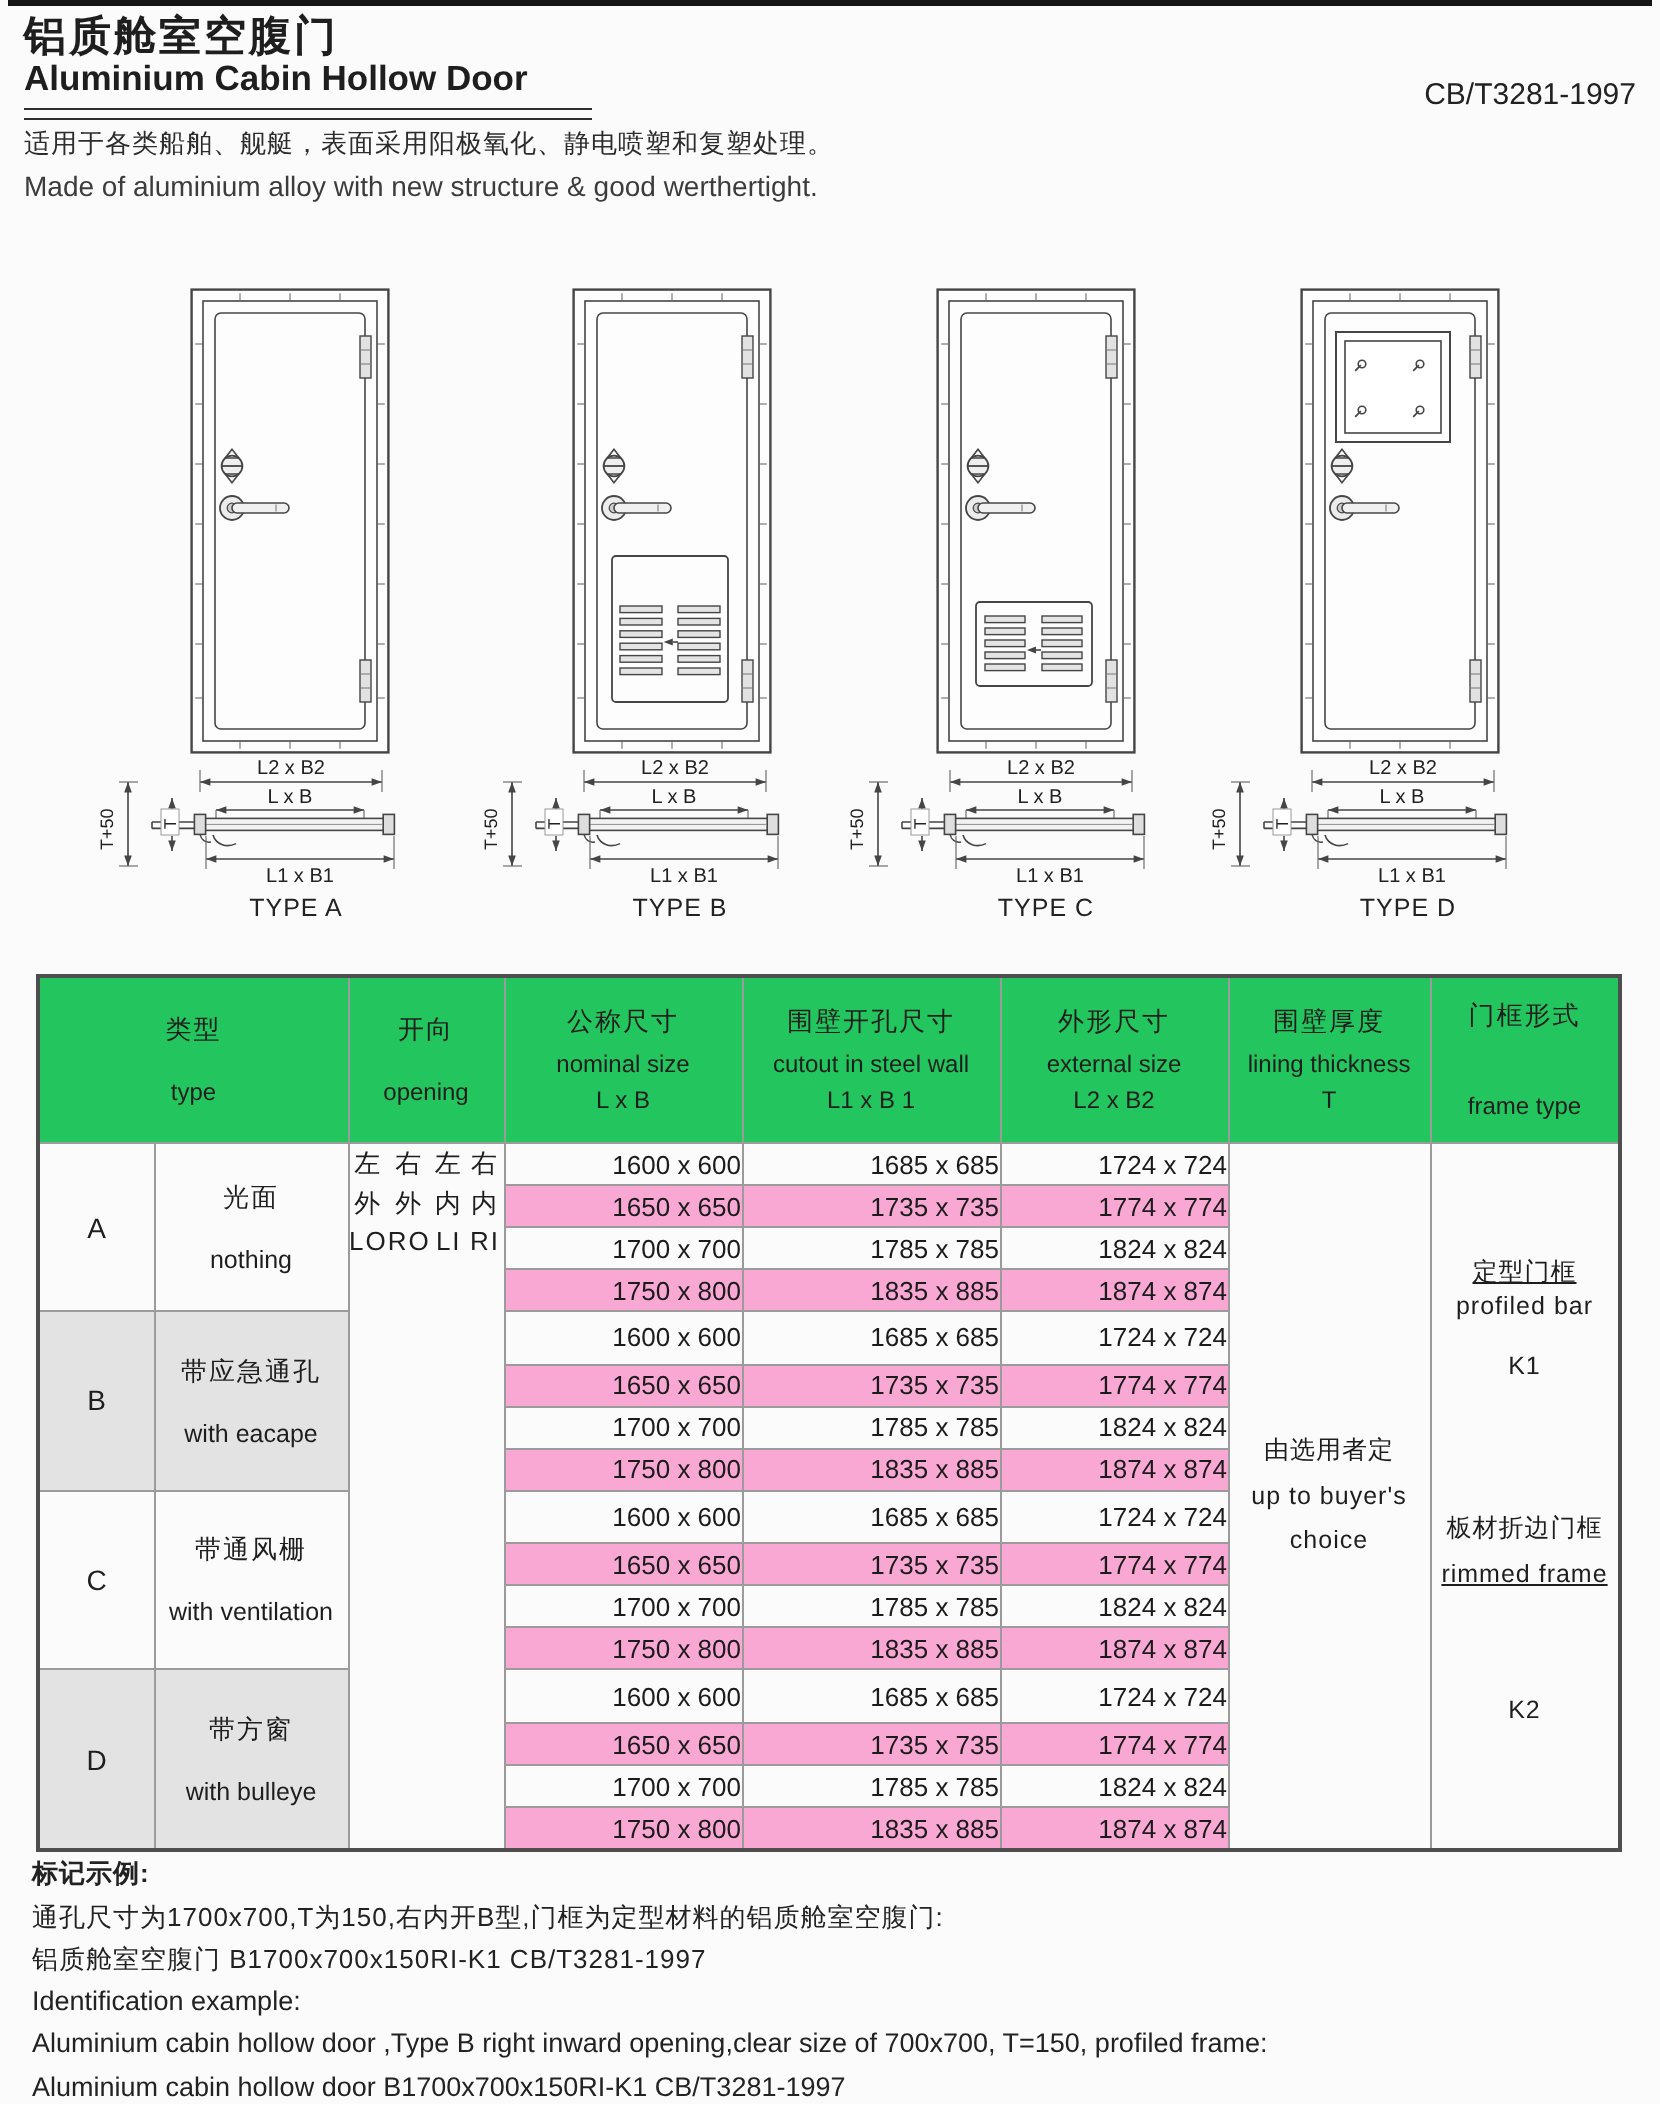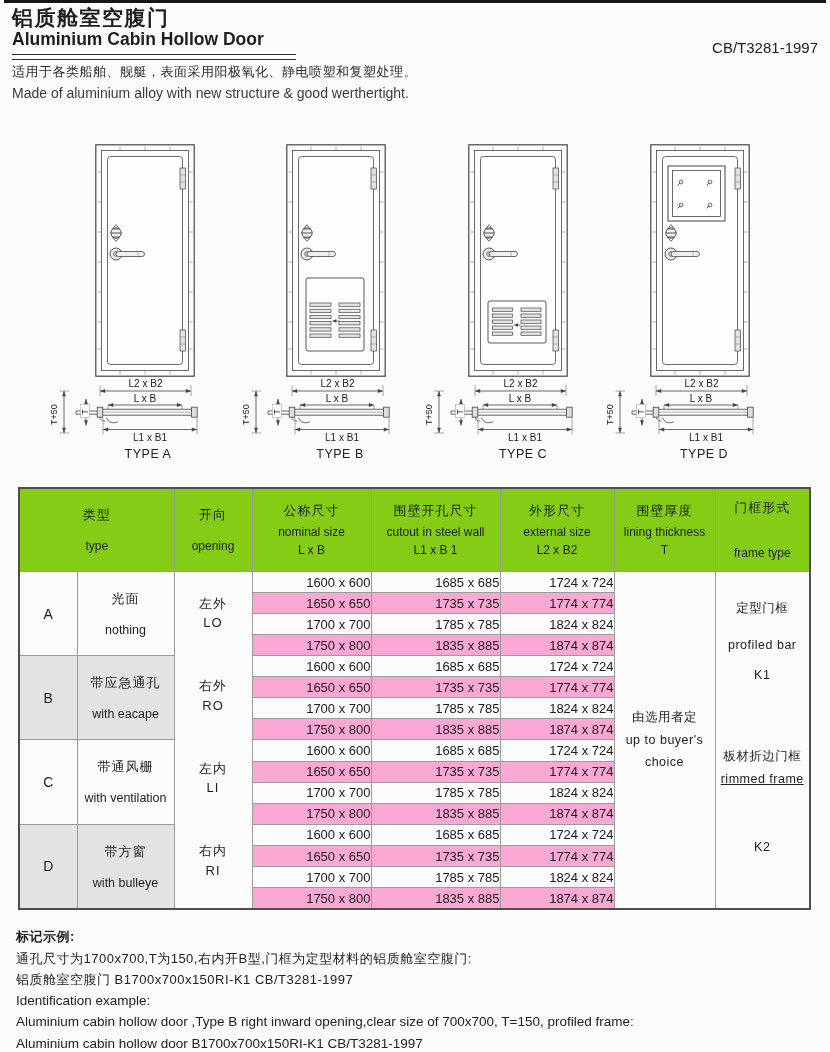--- a/index.html
+++ b/index.html
@@ -12,35 +12,35 @@
   .double-rule{top:54px;left:12px;width:284px;height:4px;border-top:1.6px solid #2e2e2e;border-bottom:1.6px solid #2e2e2e;}
   .std{top:39px;right:12px;font-size:15px;color:#222;}
   .desc-zh{top:63px;left:12px;font-size:13px;color:#2c2c2c;letter-spacing:0.5px;}
   .desc-en{top:85px;left:12px;font-size:14px;color:#3c3c3c;}
   .door{top:144px;width:100px;height:233px;}
   .dim{top:376px;width:170px;height:88px;}
   svg text{font-family:"Liberation Sans","DejaVu Sans",sans-serif;fill:#222;}
   
   table.spec{position:absolute;top:487px;left:18px;width:793px;border-collapse:collapse;border:2px solid #4e4e4e;table-layout:fixed;}
   table.spec th,table.spec td{border:1px solid #9b9b9b;padding:0;}
-  table.spec thead th{background:#84cc16;font-weight:400;height:82px;vertical-align:middle;text-align:center;}
+  table.spec thead th{background:#22c55e;font-weight:400;height:82px;vertical-align:middle;text-align:center;}
   .h-zh{font-size:13px;line-height:1.5;letter-spacing:1px;}
   .h-en{font-size:12px;line-height:1.5;}
   .h-sub{font-size:12px;line-height:1.5;}
   th.sp2 .h-zh{margin-bottom:13px;}
   th.sp3 .h-zh{margin-bottom:2px;}
   th.spF .h-zh{margin-bottom:26px;}
   td.num{font-size:13px;text-align:right;height:20px;color:#1b1b1b;}
   td.shade{background:#f9a8d4;}
   td.shade2{background:#e3e3e3;}
   td.letter{font-size:14px;text-align:center;}
   td.desc{text-align:center;}
   td.desc .zh{font-size:13px;margin-bottom:15px;letter-spacing:1px;}
   td.desc .en{font-size:12.5px;}
-  .op-wrap{display:flex;flex-direction:column;justify-content:space-around;height:330px;padding-bottom:6px;}
+  .op-wrap{display:flex;flex-direction:row;justify-content:space-around;height:330px;padding-bottom:22px;}
   .op-item{font-size:13px;line-height:1.5;text-align:center;letter-spacing:1px;}
   .lin-wrap{text-align:center;font-size:12.5px;line-height:1.8;letter-spacing:0.5px;}
   .fr-wrap{position:relative;height:336px;}
   .fr-wrap div{position:absolute;width:100%;text-align:center;font-size:12.5px;letter-spacing:0.5px;}
   
   .foot{position:absolute;left:16px;white-space:nowrap;color:#222;}
   .fz{font-size:13px;letter-spacing:0.5px;}
   .fe{font-size:13.5px;}
   .fb{font-weight:700;}
 </style>
@@ -545,21 +545,21 @@
           <td class="num">1724 x 724</td>
           <td rowspan="16">
             <div class="lin-wrap">
               <div>由选用者定</div>
               <div>up to buyer's</div>
               <div>choice</div>
             </div>
           </td>
           <td rowspan="16">
             <div class="fr-wrap">
-              <div style="top: 28px;">定型门框</div>
+              <div style="top: 48px; text-decoration: underline;">定型门框</div>
               <div style="top: 66px;">profiled bar</div>
               <div style="top: 96px;">K1</div>
               <div style="top: 176px;">板材折边门框</div>
               <div style="top: 200px; text-decoration: underline;">rimmed frame</div>
               <div style="top: 268px;">K2</div>
             </div>
           </td>
         </tr>
         <tr>
           <td class="num shade">1650 x 650</td>

